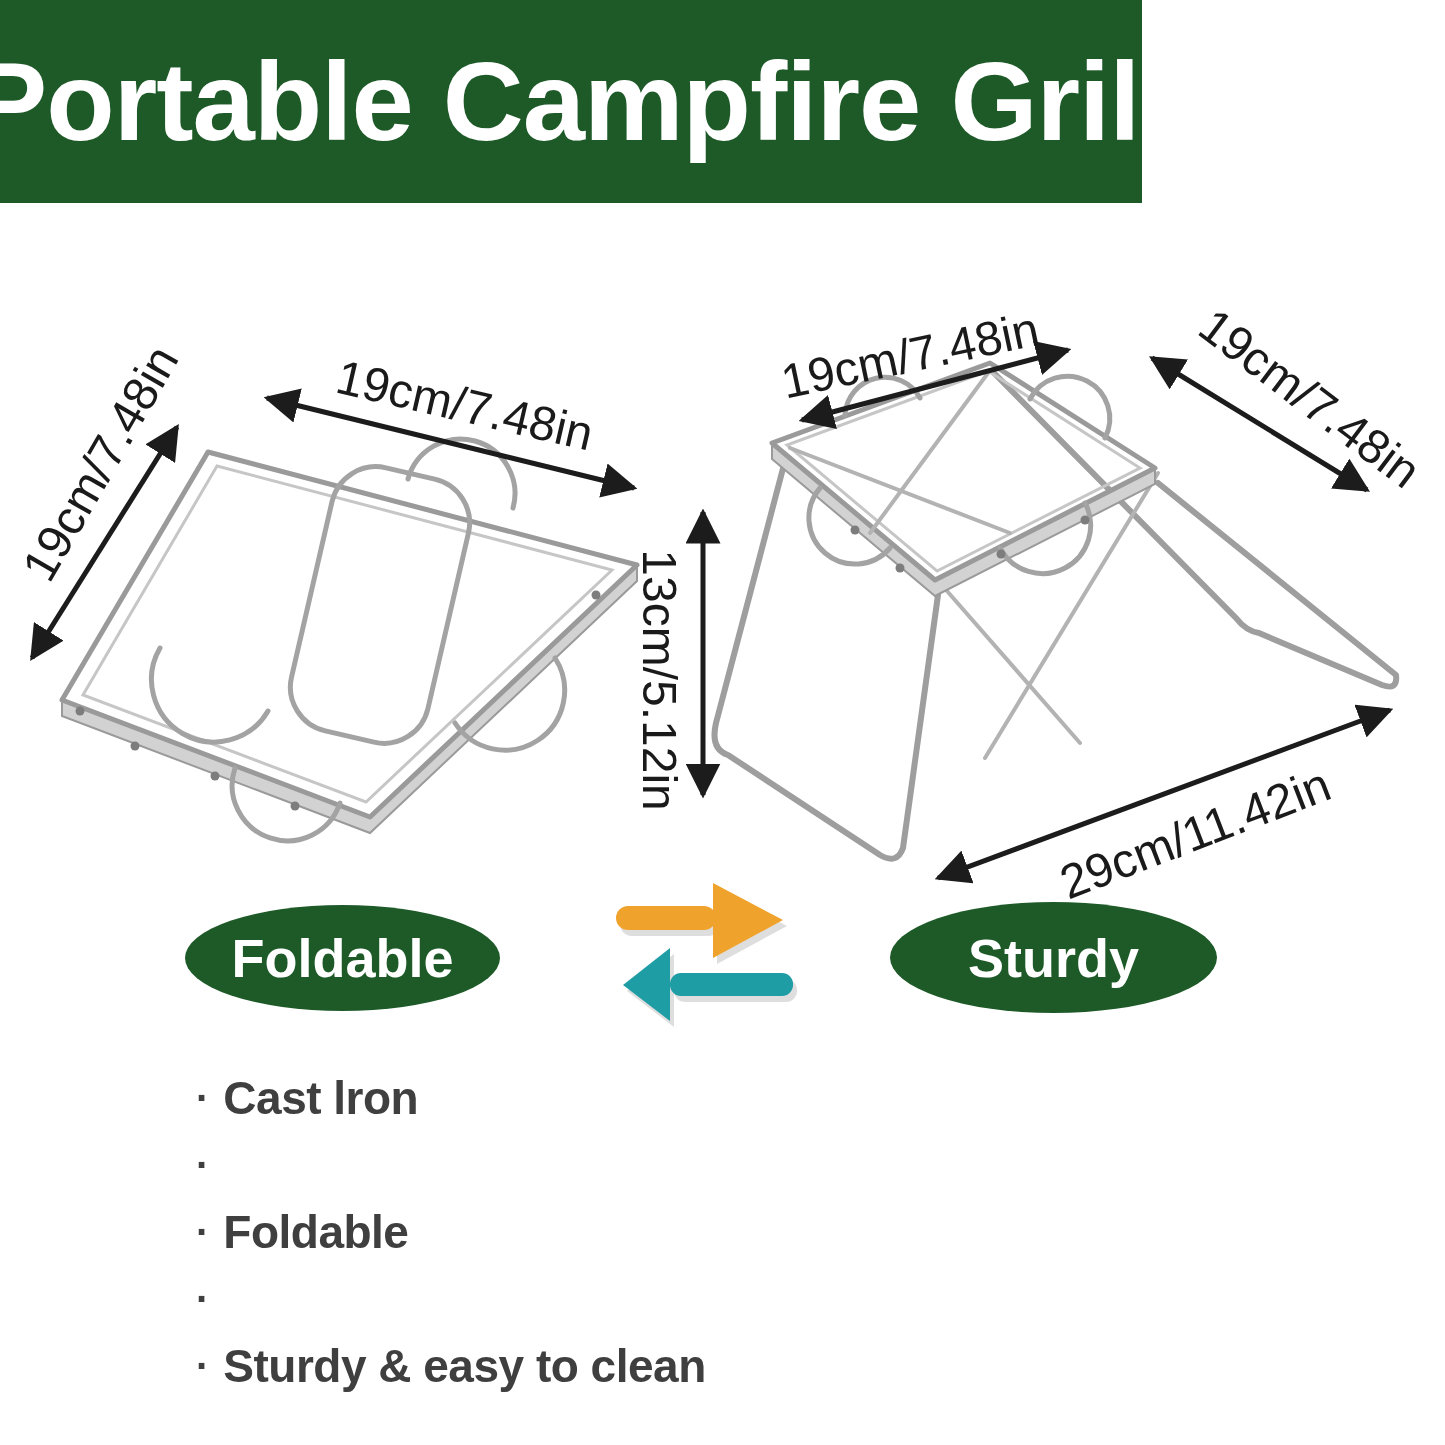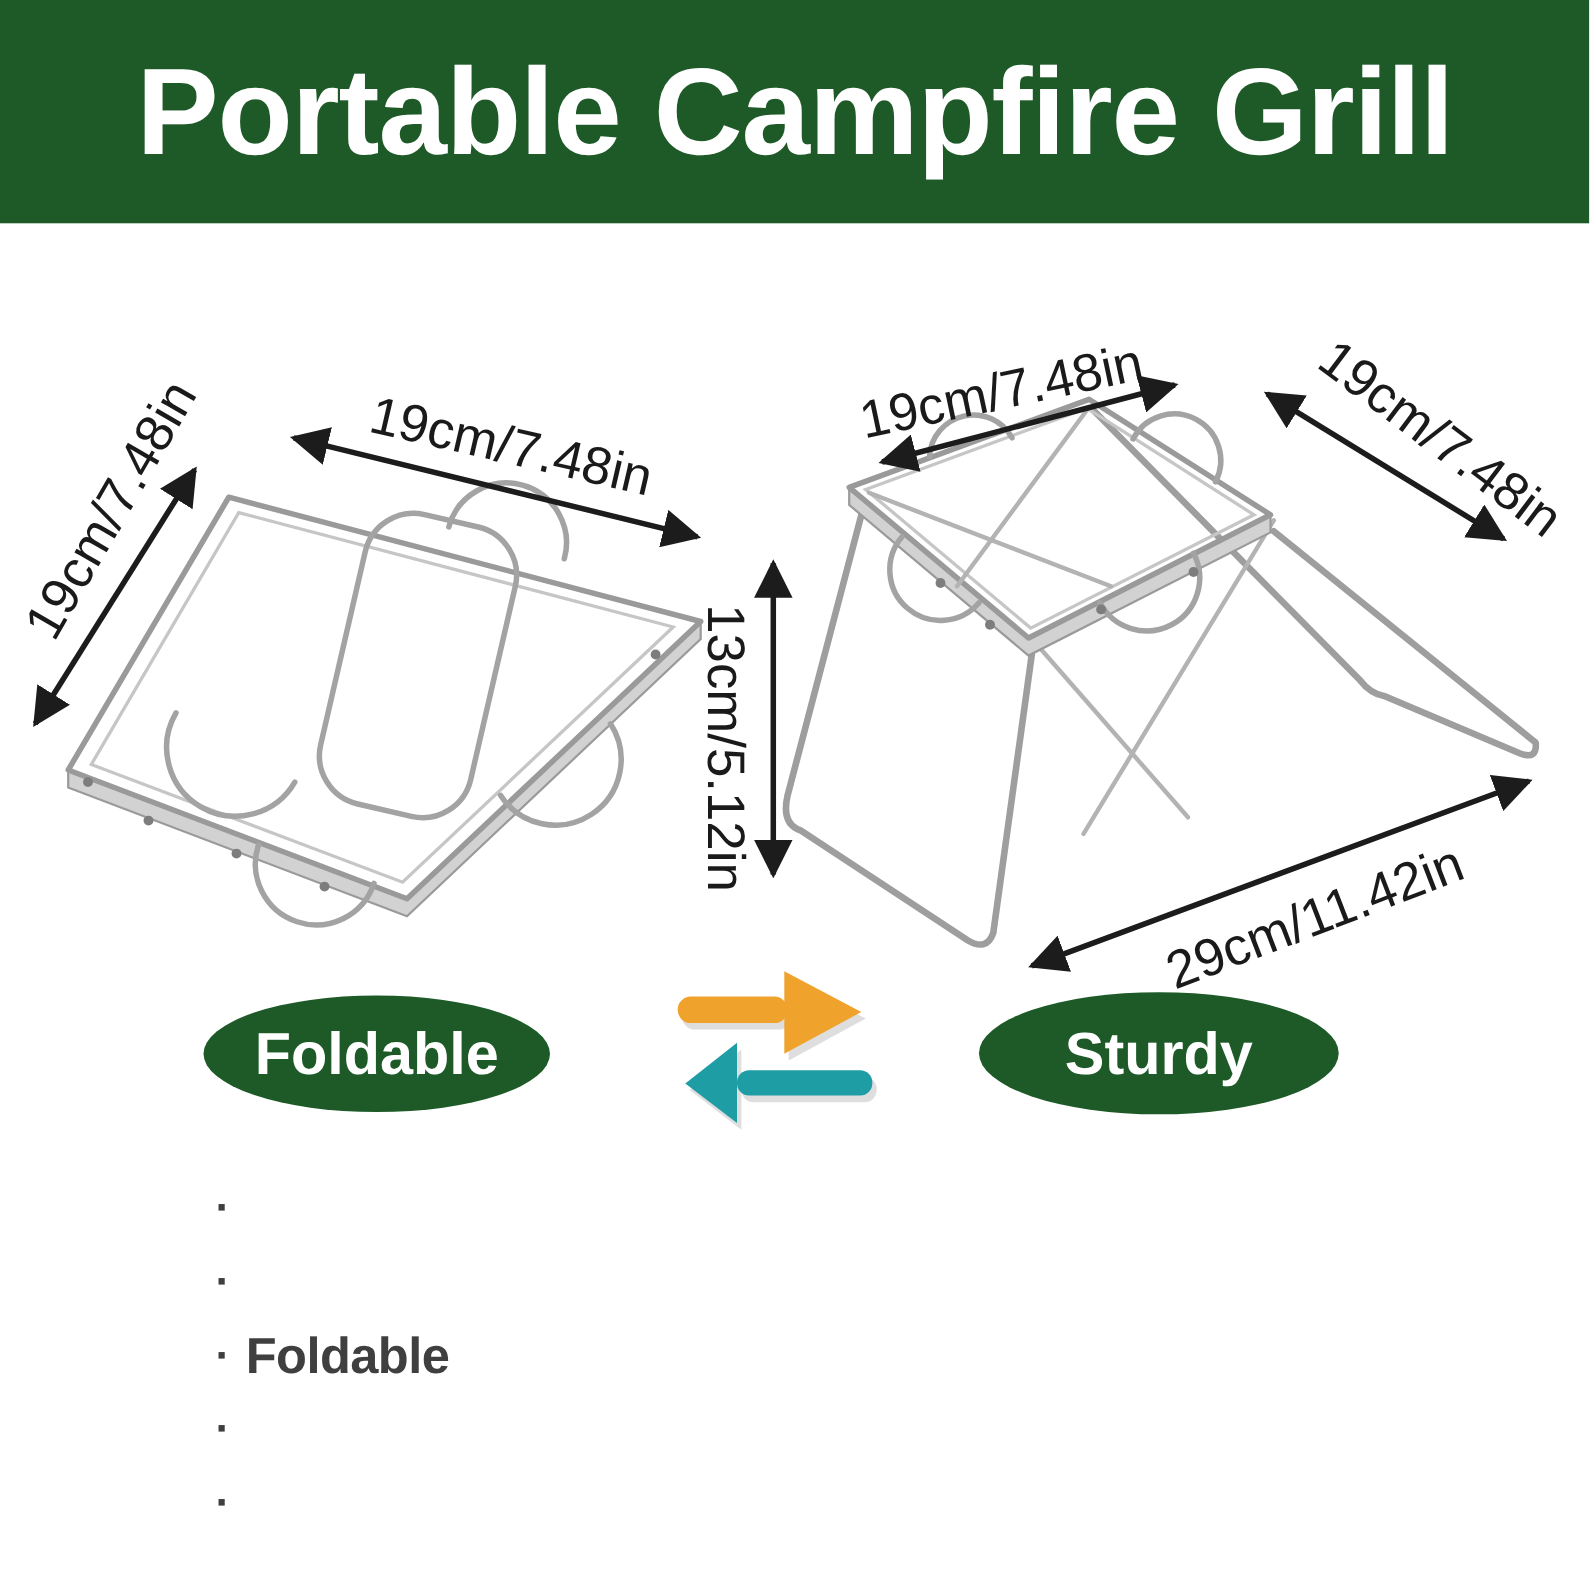--- a/index.html
+++ b/index.html
@@ -1,21 +1,21 @@
 <!DOCTYPE html>
 <html style="--green: #1d5a28; --orange: #f0a32c; --teal: #1f9da5; --text: #3f3f3f; --dimension: #1a1a1a;"><head>
 <meta charset="utf-8">
 <style>
   html,body{margin:0;padding:0;background:#ffffff;}
   .page{position:relative;width:1445px;height:1445px;background:#ffffff;overflow:hidden;
         font-family:"Liberation Sans",sans-serif;}
   .abs{position:absolute;}
 
   
-  .banner{left:0;top:0;width:1445px;height:203px;background:var(--green,#1d5a28);
+  .banner{left:0;top:0;width:1142px;height:203px;background:var(--green,#1d5a28);
           display:flex;align-items:center;justify-content:center;}
   .banner h1{margin:0;color:#ffffff;font-size:112px;font-weight:bold;letter-spacing:-1px;white-space:nowrap;}
 
   
   .figure{left:0;top:203px;}
   .dim-text{fill:#1a1a1a;font-family:"Liberation Sans",sans-serif;font-size:48px;}
   .wire{fill:none;stroke:#a3a3a3;stroke-width:5;stroke-linecap:round;stroke-linejoin:round;}
   .wire-light{fill:none;stroke:#c6c6c6;stroke-width:3;}
   .frame{fill:none;stroke:#9a9a9a;stroke-width:5;stroke-linejoin:round;}
   .band{fill:#d2d2d2;stroke:#9a9a9a;stroke-width:2;}
@@ -131,29 +131,31 @@
     </g>
     <g>
       <rect class="arrow-teal" x="72" y="100" width="123" height="23" rx="11"></rect>
       <polygon class="arrow-teal" points="25,112 72,75 72,148"></polygon>
     </g>
   </svg>
 
   <div class="abs features">
     <div class="feature-row">
       <span class="dot">·</span>
+      <span class="txt">Cast lron</span>
     </div>
     <div class="feature-row">
       <span class="dot">·</span>
     </div>
     <div class="feature-row">
       <span class="dot">·</span>
       <span class="txt">Foldable</span>
     </div>
     <div class="feature-row">
       <span class="dot">·</span>
     </div>
     <div class="feature-row">
       <span class="dot">·</span>
+      <span class="txt">Sturdy &amp; easy to clean</span>
     </div>
   </div>
 
 </div>
 
 </body></html>

